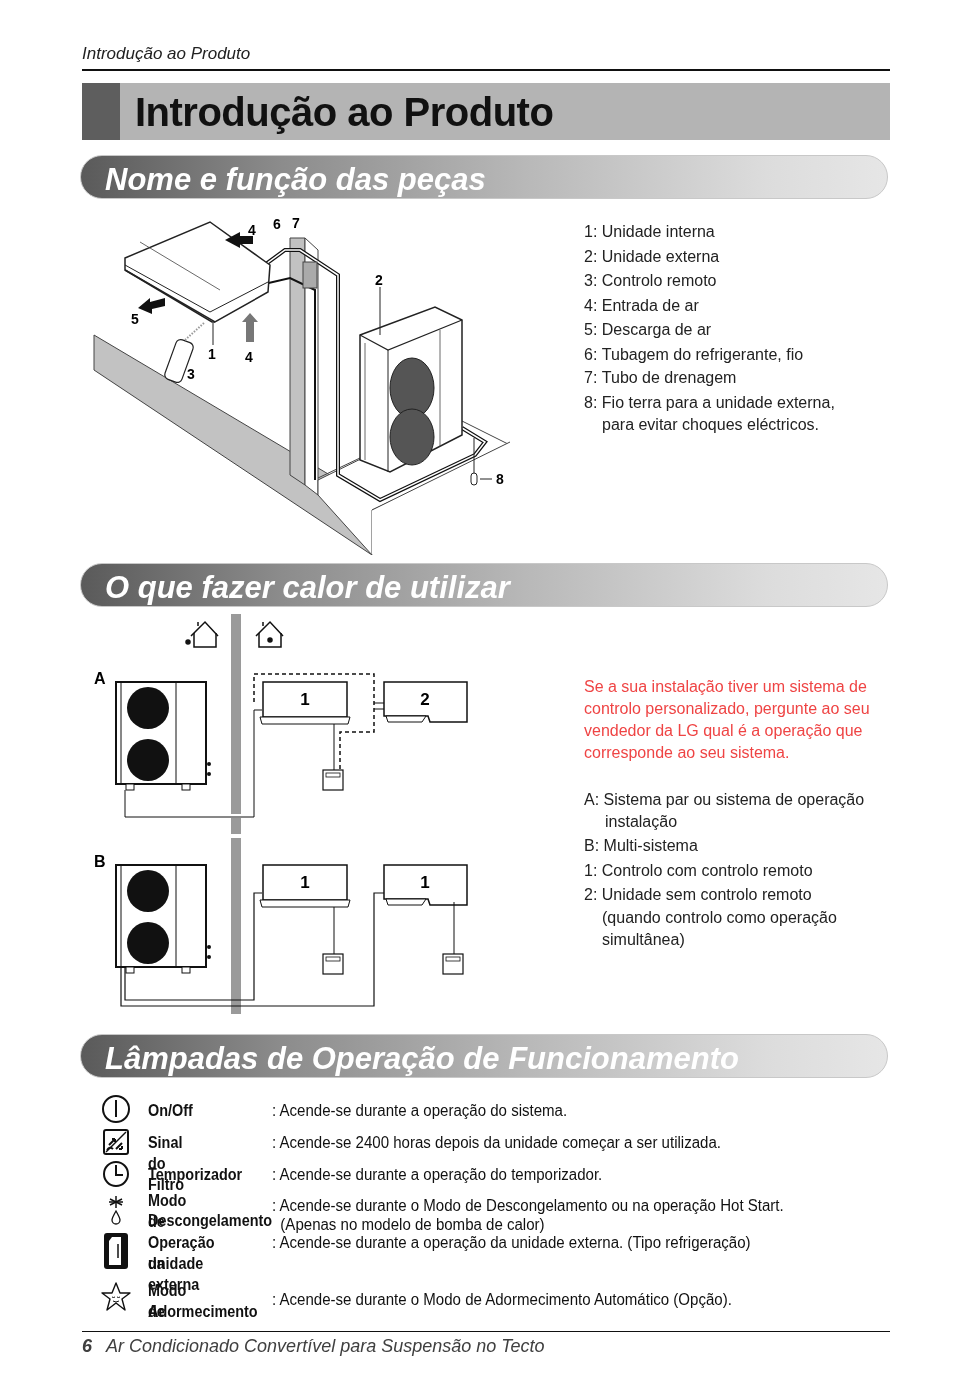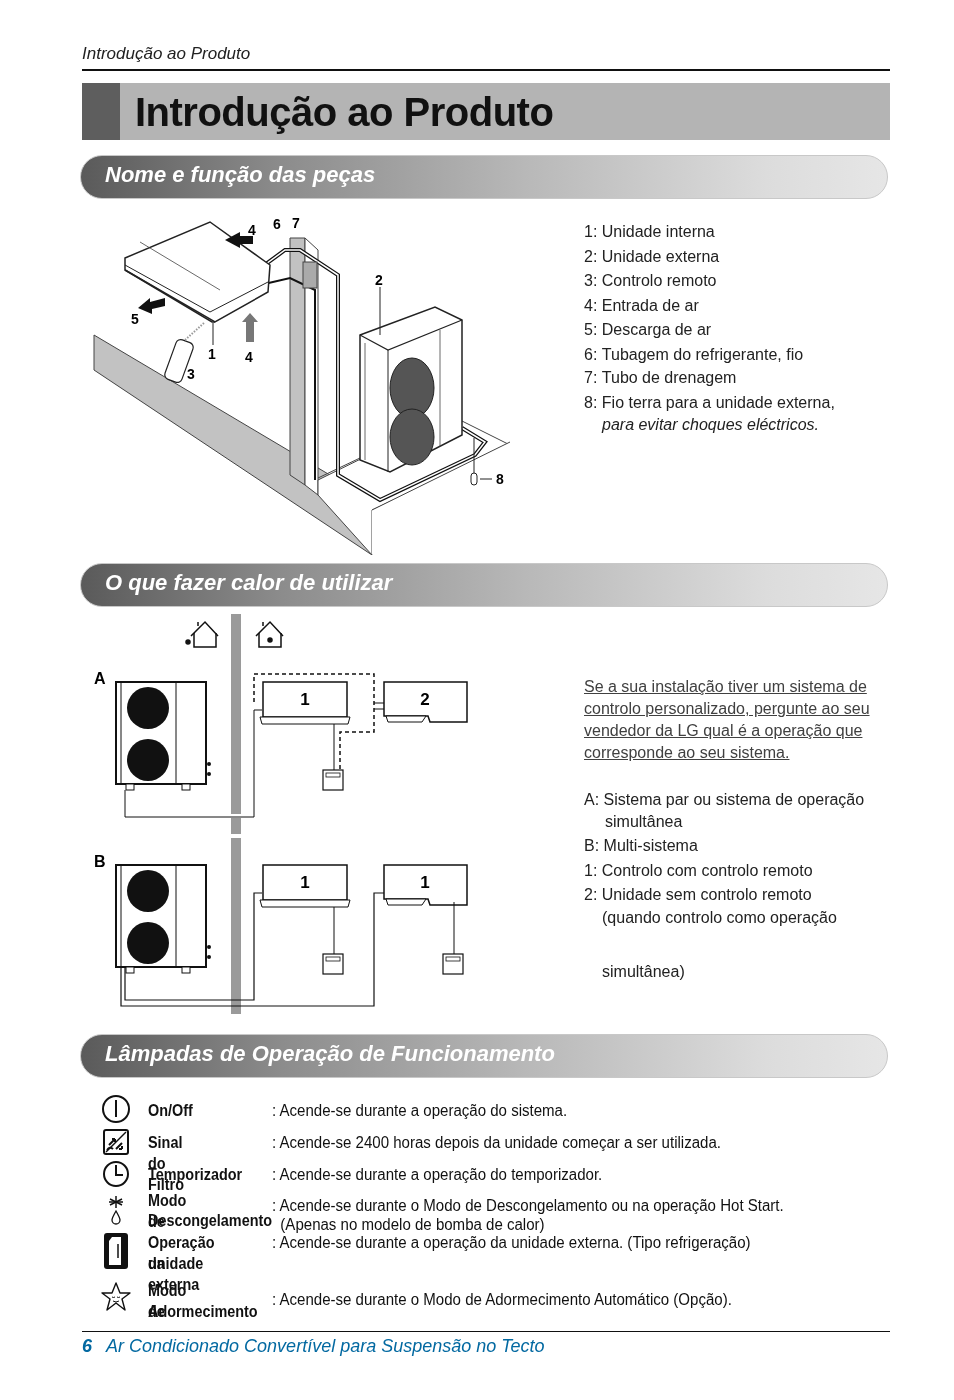--- a/index.html
+++ b/index.html
@@ -7,33 +7,33 @@
          font-family:"Liberation Sans", sans-serif; color:#1a1a1a; }
   .abs { position:absolute; }
   .running-header { left:82px; top:44px; font-size:17px; font-style:italic; color:#222; }
   .header-rule { left:82px; top:69px; width:808px; height:2px; background:#111; }
   .title-bar { left:82px; top:83px; width:808px; height:57px; background:#b4b4b4; }
   .title-accent { left:82px; top:83px; width:38px; height:57px; background:#5e5e5e; }
   .title-text { left:135px; top:90px; font-size:40px; font-weight:bold; color:#111; letter-spacing:-0.5px; }
   .section-band { left:80px; width:808px; height:44px; border-radius:22px 22px 22px 22px;
       background:linear-gradient(90deg,#5a5a5a 0%,#8c8c8c 25%,#b8b8b8 55%,#dcdcdc 85%,#e6e6e6 100%);
       border:1px solid #c8c8c8; box-sizing:border-box; }
-  .section-title { left:105px; font-size:22px; font-weight:bold; font-style:italic; color:#fff; }
+  .section-title { left:105px; font-size:31px; font-weight:bold; font-style:italic; color:#fff; }
   .legend { font-size:16px; line-height:24.6px; color:#222; }
   .legend .item { display:flex; }
   .legend .k { white-space:pre; }
   .legend .cont { padding-left:18px; }
-  .para { font-size:16px; line-height:22px; color:#404040;text-decoration:underline; }
+  .para { font-size:16px; line-height:22px; color:#ef4444; }
   .lamp-table { left:98px; top:1094px; width:760px; }
   .lamp-row { position:absolute; left:0; }
   .lamp-icon { position:absolute; left:0; width:36px; display:flex; justify-content:center; }
   .lamp-name { position:absolute; left:50px; font-size:16px; font-weight:bold; line-height:21px; color:#111; transform:scaleX(0.9); transform-origin:left; }
   .lamp-desc { position:absolute; left:174px; font-size:16px; line-height:21px; color:#111; white-space:nowrap; transform:scaleX(0.94); transform-origin:left; }
   .footer-rule { left:82px; top:1331px; width:808px; height:1px; background:#111; }
-  .footer { left:82px; top:1336px; font-size:18px; font-style:italic; color:#0369a1; }
+  .footer { left:82px; top:1336px; font-size:18px; font-style:italic; color:#404040; }
   .footer .pg { font-weight:bold; margin-right:14px; }
   svg text { font-family:"Liberation Sans", sans-serif; }
 </style>
 </head>
 <body>
 
 <div class="abs running-header">Introdução ao Produto</div>
 <div class="abs header-rule"></div>
 
 <div class="abs title-bar"></div>
@@ -100,21 +100,21 @@
 
 <div class="abs legend" style="left:584px;top:220px;">
   <div class="item"><span class="k">1:</span>&nbsp;<span>Unidade interna</span></div>
   <div class="item"><span class="k">2:</span>&nbsp;<span>Unidade externa</span></div>
   <div class="item"><span class="k">3:</span>&nbsp;<span>Controlo remoto</span></div>
   <div class="item"><span class="k">4:</span>&nbsp;<span>Entrada de ar</span></div>
   <div class="item"><span class="k">5:</span>&nbsp;<span>Descarga de ar</span></div>
   <div class="item" style="line-height:22px;padding-top:1px;"><span class="k">6:</span>&nbsp;<span>Tubagem do refrigerante, fio</span></div>
   <div class="item"><span class="k">7:</span>&nbsp;<span>Tubo de drenagem</span></div>
   <div class="item" style="line-height:22px;padding-top:1px;"><span class="k">8:</span>&nbsp;<span>Fio terra para a unidade externa,</span></div>
-  <div class="cont" style="line-height:22px;font-style:italic;">para evitar choques eléctricos.</div>
+  <div class="cont" style="line-height:22px;">para evitar choques eléctricos.</div>
 </div>
 
 <div class="abs section-band" style="top:563px;"></div>
 <div class="abs section-title" style="top:570px;">O que fazer calor de utilizar</div>
 
 <svg class="abs" style="left:90px;top:612px;" width="400" height="405" viewBox="0 0 400 405">
 
   <rect x="141" y="2" width="10" height="200" fill="#9a9a9a"></rect>
   <rect x="141" y="206" width="10" height="16" fill="#9a9a9a"></rect>
   <rect x="141" y="226" width="10" height="176" fill="#9a9a9a"></rect>
@@ -192,26 +192,26 @@
     <text x="335" y="276" font-size="17" font-weight="bold" text-anchor="middle">1</text>
   </g>
   <line x1="364" y1="290" x2="364" y2="342" stroke="#111"></line>
   <rect x="353" y="342" width="20" height="20" fill="#fff" stroke="#111" stroke-width="1.2"></rect>
   <rect x="356" y="345" width="14" height="4" fill="#fff" stroke="#111" stroke-width="0.8"></rect>
 </svg>
 
 <div class="abs para" style="left:584px;top:676px;width:305px;">Se a sua instalação tiver um sistema de controlo personalizado, pergunte ao seu vendedor da LG qual é a operação que corresponde ao seu sistema.</div>
 <div class="abs legend" style="left:584px;top:789px;line-height:23px;">
   <div class="item" style="line-height:22px;"><span class="k">A:</span>&nbsp;<span>Sistema par ou sistema de operação</span></div>
-  <div class="cont" style="padding-left:21px;line-height:22px;">simultânea</div>
+  <div class="cont" style="padding-left:21px;line-height:22px;">instalação</div>
   <div class="item" style="line-height:25px;"><span class="k">B:</span>&nbsp;<span>Multi-sistema</span></div>
   <div class="item" style="line-height:25px;"><span class="k">1:</span>&nbsp;<span>Controlo com controlo remoto</span></div>
   <div class="item" style="line-height:24px;"><span class="k">2:</span>&nbsp;<span>Unidade sem controlo remoto</span></div>
   <div class="cont" style="line-height:22px;">(quando controlo como operação</div>
-  <div class="cont" style="line-height:22px;margin-top:32px;">simultânea)</div>
+  <div class="cont" style="line-height:22px;">simultânea)</div>
 </div>
 
 <div class="abs section-band" style="top:1034px;"></div>
 <div class="abs section-title" style="top:1041px;">Lâmpadas de Operação de Funcionamento</div>
 
 <div class="abs lamp-table">
 
   <div class="lamp-row" style="top:0;">
     <span class="lamp-icon" style="top:0;">
       <svg width="30" height="30" viewBox="0 0 30 30">

